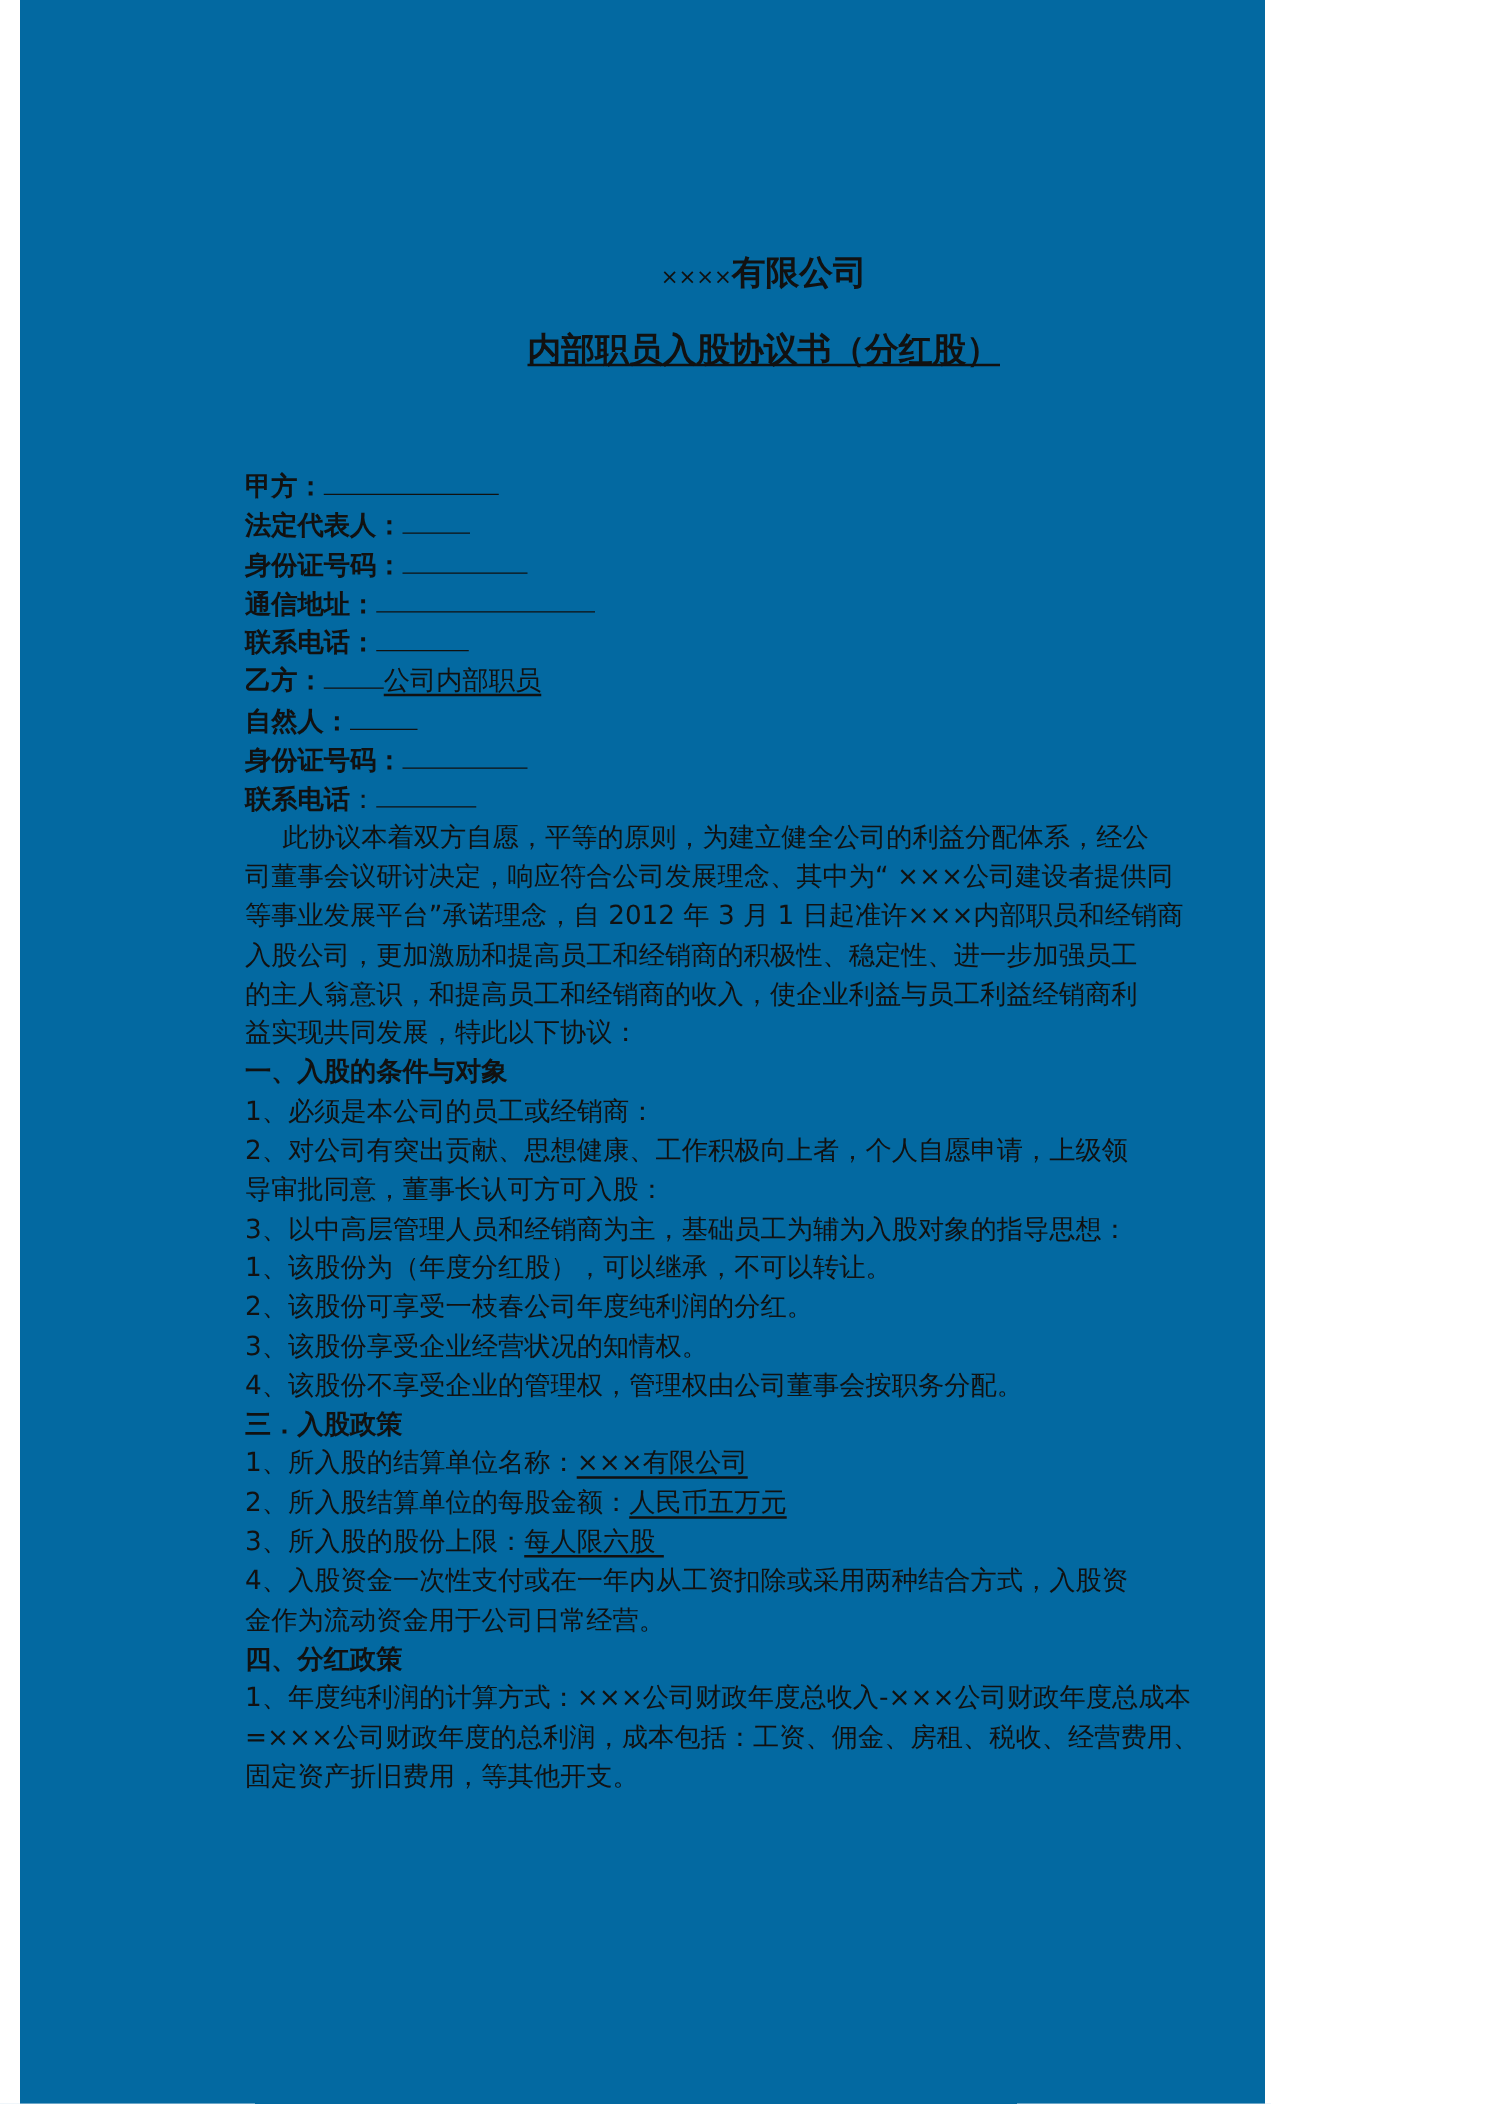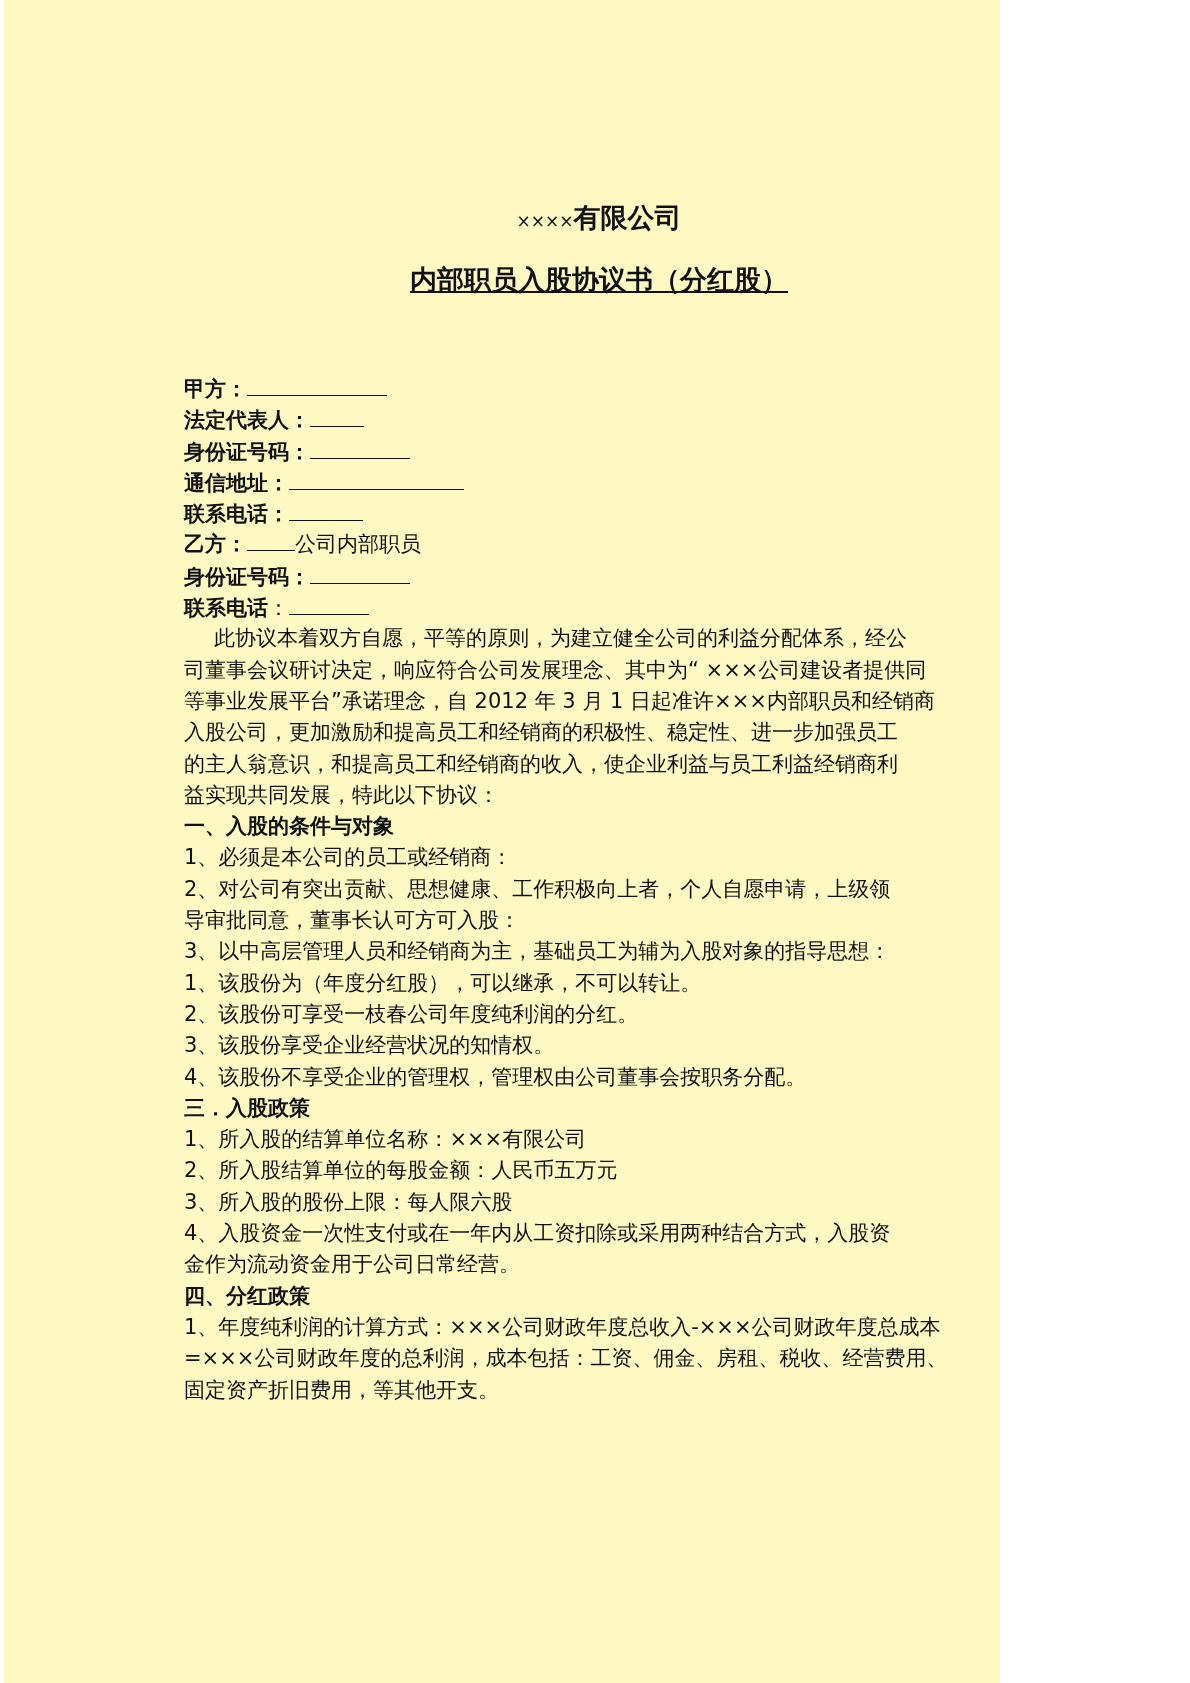--- a/index.html
+++ b/index.html
@@ -10,23 +10,23 @@
     body {
       width: 1190px;
       height: 1683px;
       position: relative;
       overflow: hidden;
       font-family: "DejaVu Sans", "Liberation Sans", sans-serif;
       color: #111111;
     }
     .page {
       position: absolute;
-      left: 4px; top: 0;
+      left: 16px; top: 0;
       width: 996px; height: 1683px;
-      background: #fef9c3;
+      background: #0369a1;
     }
     .title {
       position: absolute;
       left: 0; width: 1190px;
       text-align: center;
       font-weight: bold;
       font-size: 27px;
       letter-spacing: 0px;
     }
     .title .xs {
@@ -44,41 +44,42 @@
       line-height: 31.3px;
     }
     .line { white-space: nowrap; height: 31.3px; }
     .b { font-weight: bold; }
     .blank {
       display: inline-block;
       border-bottom: 1.5px solid #111;
       height: 22px;
       vertical-align: baseline;
     }
-    .u { text-underline-offset: 4px; text-align: center; }
+    .u { text-decoration: underline; text-underline-offset: 4px; text-align: center; }
     .indent { padding-left: 30px; }
   </style>
 </head>
 <body>
 
 <div class="page">
 
   <div class="title t1"><span class="xs">××××</span><span>有限公司</span></div>
 
   <div class="title t2">内部职员入股协议书（分红股）</div>
 
   <div class="content">
 
     <div class="line b"><span>甲方：</span><span class="blank" style="width:140px"></span></div>
     <div class="line b"><span>法定代表人：</span><span class="blank" style="width:54px"></span></div>
     <div class="line b"><span>身份证号码：</span><span class="blank" style="width:100px"></span></div>
     <div class="line b"><span>通信地址：</span><span class="blank" style="width:175px"></span></div>
     <div class="line b"><span>联系电话：</span><span class="blank" style="width:74px"></span></div>
 
     <div class="line"><span class="b">乙方：</span><span class="blank" style="width:48px;height:20px"></span><span class="u">公司内部职员</span></div>
+    <div class="line b"><span>自然人：</span><span class="blank" style="width:54px"></span></div>
     <div class="line b"><span>身份证号码：</span><span class="blank" style="width:100px"></span></div>
     <div class="line"><span class="b">联系电话</span><span>：</span><span class="blank" style="width:80px"></span></div>
 
     <div class="line indent">此协议本着双方自愿，平等的原则，为建立健全公司的利益分配体系，经公</div>
     <div class="line">司董事会议研讨决定，响应符合公司发展理念、其中为“ ×××公司建设者提供同</div>
     <div class="line">等事业发展平台”承诺理念，自 2012 年 3 月 1 日起准许×××内部职员和经销商</div>
     <div class="line">入股公司，更加激励和提高员工和经销商的积极性、稳定性、进一步加强员工</div>
     <div class="line">的主人翁意识，和提高员工和经销商的收入，使企业利益与员工利益经销商利</div>
     <div class="line">益实现共同发展，特此以下协议：</div>
 

